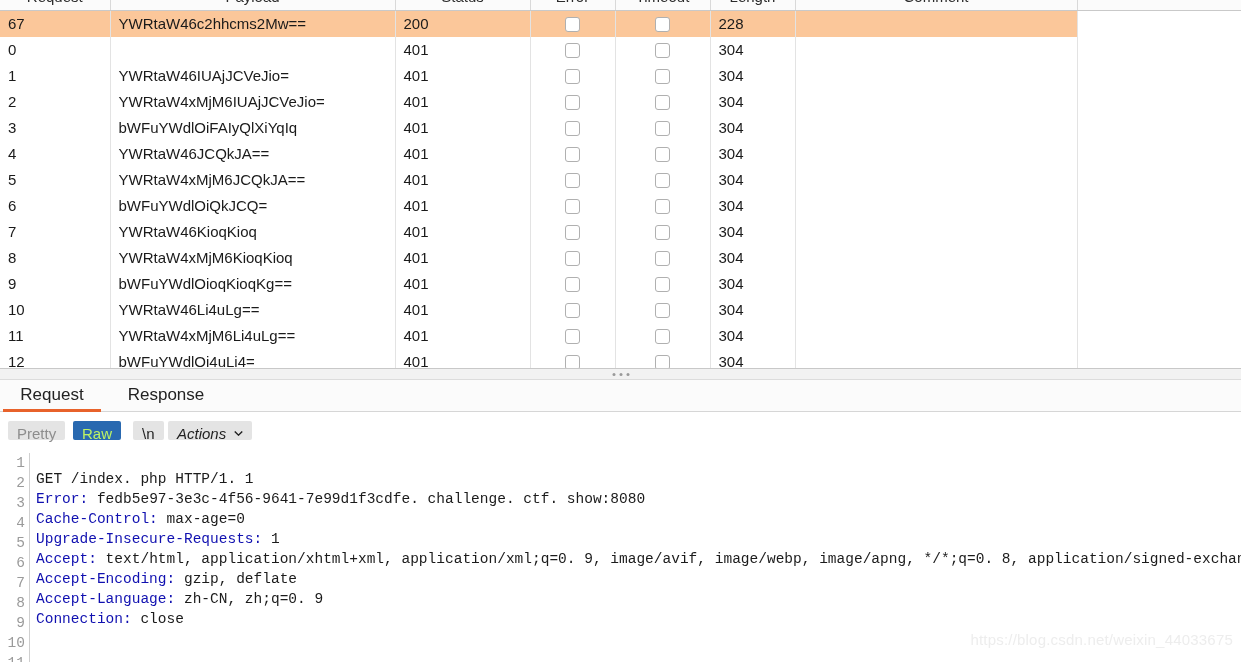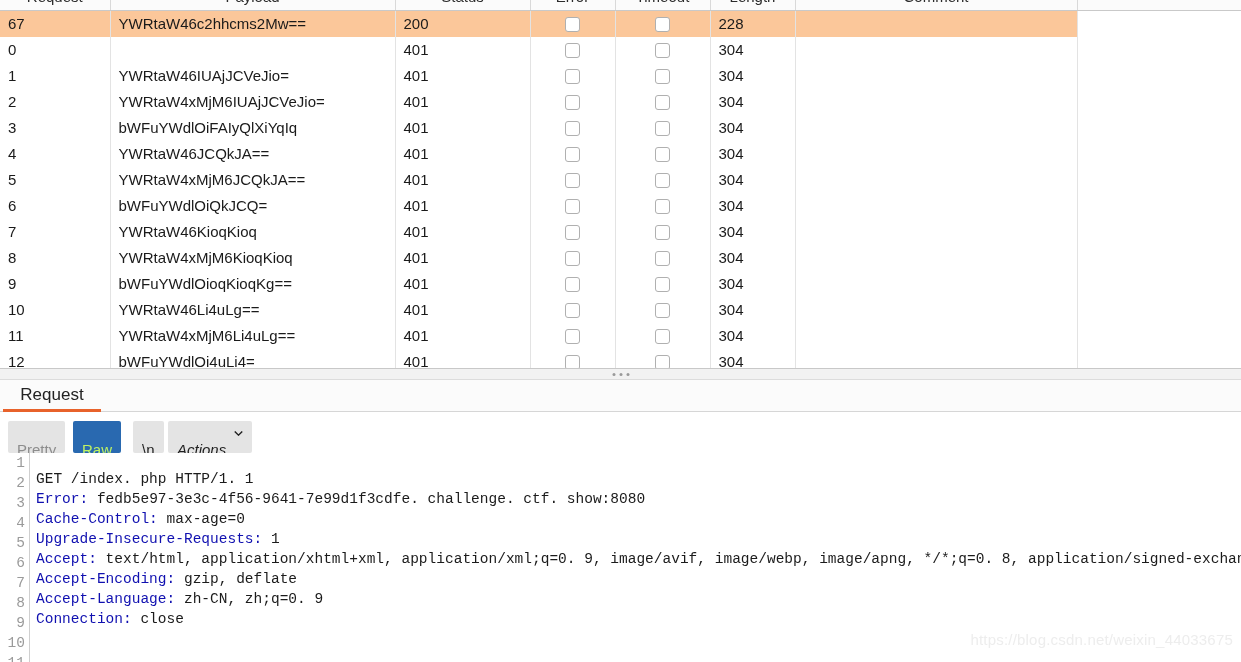--- a/index.html
+++ b/index.html
@@ -130,21 +130,21 @@
     position: absolute;
     left: 0; top: 413px;
     width: 1241px; height: 40px;
     background: #ffffff;
   }
   .seg {
     position: absolute;
     top: 8px; height: 19px;
     line-height: 25px;
     font-size: 15px;
-    padding: 16px 9px;
+    padding: 0 9px;
     background: #e4e4e4;
     color: #8d8d8d;
     border-radius: 2px;
     white-space: nowrap;
   }
   .seg.on { background: #2969b0; color: #bef264; }
   .seg.dark { color: #1f1f1f; }
   #btn-pretty  { left: 8px; }
   #btn-raw     { left: 73px; }
   #btn-nl      { left: 133px; }
@@ -364,20 +364,21 @@
   <div class="splitter">
     <div class="dots">
         <i></i>
         <i></i>
         <i></i>
       </div>
   </div>
 
   <div class="msgtabs">
     <div id="tab-request" class="msgtab active">Request</div>
+    <div id="tab-response" class="msgtab">Response</div>
   </div>
 
   <div class="etoolbar">
     <div id="btn-pretty" class="seg">Pretty</div>
     <div id="btn-raw" class="seg on">Raw</div>
     <div id="btn-nl" class="seg dark">\n</div>
     <div id="btn-actions" class="seg dark">
       <span>Actions</span>
       <svg class="chev" viewBox="0 0 10 6">
         <path d="M0.5 0.5 L5 5 L9.5 0.5" fill="none" stroke="#1f1f1f" stroke-width="1.6"></path>

